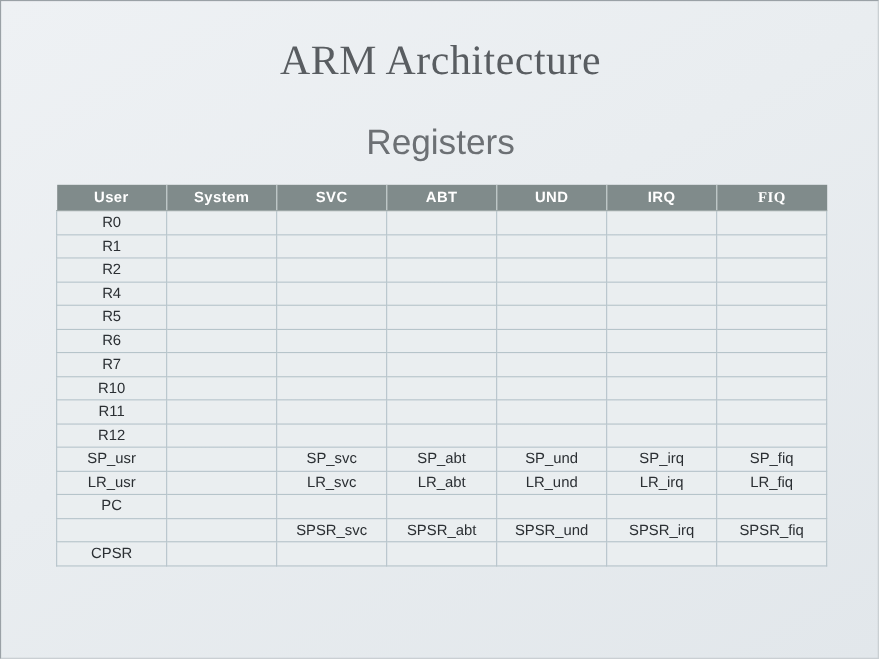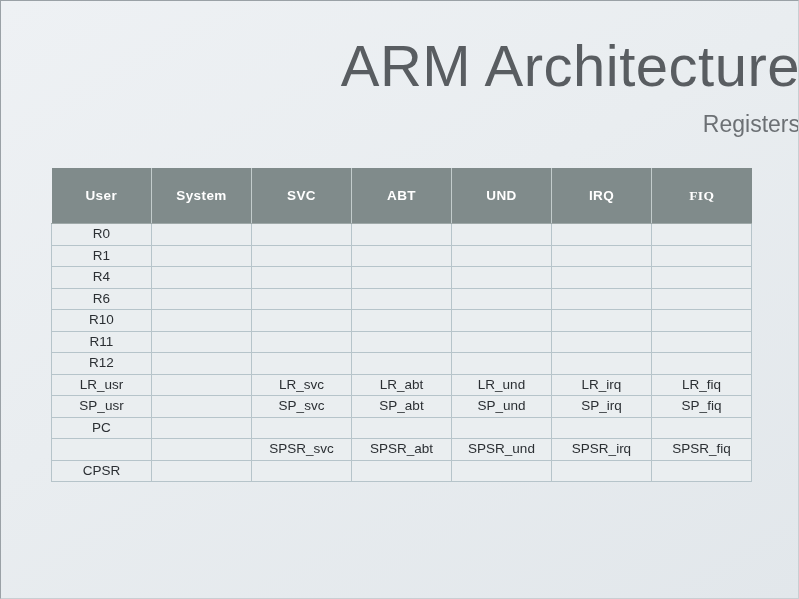--- a/index.html
+++ b/index.html
@@ -23,35 +23,36 @@
     border-left: 1px solid #9aa1a6;
     border-right: 1px solid #c9ced2;
     border-bottom: 1px solid #c9ced2;
     overflow: hidden;
   }
   #title {
     position: absolute;
     top: 35px;
     left: 0;
     width: 799px;
-    text-align: right;
-    font-size: 58px;
+    text-align: center;
+    font-size: 38px;
     font-weight: 300;
     letter-spacing: 0.5px;
     color: #595d61;
     line-height: 1.05;
     white-space: nowrap;
+    font-family: Liberation Serif, serif;
   }
   #subtitle {
     position: absolute;
     top: 111px;
     left: 0;
     width: 799px;
-    text-align: right;
-    font-size: 23px;
+    text-align: center;
+    font-size: 32px;
     font-weight: 300;
     color: #6c7074;
     line-height: 1.1;
     white-space: nowrap;
   }
   #reg-table-wrap {
     position: absolute;
     left: 50px;
     top: 167px;
     width: 700px;
@@ -71,21 +72,21 @@
   table.reg col.c-irq    { width: 100px; }
   table.reg col.c-fiq    { width: 100px; }
   table.reg thead th {
     background: #808b8b;
     color: #ffffff;
     font-size: 13.5px;
     font-weight: bold;
     letter-spacing: 0.4px;
     height: 23px;
     line-height: 23px;
-    padding: 16px;
+    padding: 0;
     text-align: center;
     border-right: 1px solid #c3cccc;
     border-bottom: 1px solid #9fa9a9;
   }
   table.reg thead th:last-child { border-right: none; font-family: Liberation Serif, serif; }
   table.reg tbody td {
     height: 20.5px;
     line-height: 20.5px;
     padding: 0;
     text-align: center;
@@ -154,38 +155,65 @@
           <tr>
             <td class="first">R1</td>
             <td class=" empty"></td>
             <td class=" empty"></td>
             <td class=" empty"></td>
             <td class=" empty"></td>
             <td class=" empty"></td>
             <td class=" empty"></td>
           </tr>
           <tr>
+            <td class="first">R2</td>
+            <td class=" empty"></td>
+            <td class=" empty"></td>
+            <td class=" empty"></td>
+            <td class=" empty"></td>
+            <td class=" empty"></td>
+            <td class=" empty"></td>
+          </tr>
+          <tr>
             <td class="first">R4</td>
             <td class=" empty"></td>
             <td class=" empty"></td>
             <td class=" empty"></td>
             <td class=" empty"></td>
             <td class=" empty"></td>
             <td class=" empty"></td>
           </tr>
           <tr>
+            <td class="first">R5</td>
+            <td class=" empty"></td>
+            <td class=" empty"></td>
+            <td class=" empty"></td>
+            <td class=" empty"></td>
+            <td class=" empty"></td>
+            <td class=" empty"></td>
+          </tr>
+          <tr>
             <td class="first">R6</td>
             <td class=" empty"></td>
             <td class=" empty"></td>
             <td class=" empty"></td>
             <td class=" empty"></td>
             <td class=" empty"></td>
             <td class=" empty"></td>
           </tr>
           <tr>
+            <td class="first">R7</td>
+            <td class=" empty"></td>
+            <td class=" empty"></td>
+            <td class=" empty"></td>
+            <td class=" empty"></td>
+            <td class=" empty"></td>
+            <td class=" empty"></td>
+          </tr>
+          <tr>
             <td class="first">R10</td>
             <td class=" empty"></td>
             <td class=" empty"></td>
             <td class=" empty"></td>
             <td class=" empty"></td>
             <td class=" empty"></td>
             <td class=" empty"></td>
           </tr>
           <tr>
             <td class="first">R11</td>
@@ -197,40 +225,40 @@
             <td class=" empty"></td>
           </tr>
           <tr>
             <td class="first">R12</td>
             <td class=" empty"></td>
             <td class=" empty"></td>
             <td class=" empty"></td>
             <td class=" empty"></td>
             <td class=" empty"></td>
             <td class=" empty"></td>
+          </tr>
+          <tr>
+            <td class="first">SP_usr</td>
+            <td class=" empty"></td>
+            <td>SP_svc</td>
+            <td>SP_abt</td>
+            <td>SP_und</td>
+            <td>SP_irq</td>
+            <td>SP_fiq</td>
           </tr>
           <tr>
             <td class="first">LR_usr</td>
             <td class=" empty"></td>
             <td>LR_svc</td>
             <td>LR_abt</td>
             <td>LR_und</td>
             <td>LR_irq</td>
             <td>LR_fiq</td>
           </tr>
           <tr>
-            <td class="first">SP_usr</td>
-            <td class=" empty"></td>
-            <td>SP_svc</td>
-            <td>SP_abt</td>
-            <td>SP_und</td>
-            <td>SP_irq</td>
-            <td>SP_fiq</td>
-          </tr>
-          <tr>
             <td class="first">PC</td>
             <td class=" empty"></td>
             <td class=" empty"></td>
             <td class=" empty"></td>
             <td class=" empty"></td>
             <td class=" empty"></td>
             <td class=" empty"></td>
           </tr>
           <tr>
             <td class="first empty"></td>

